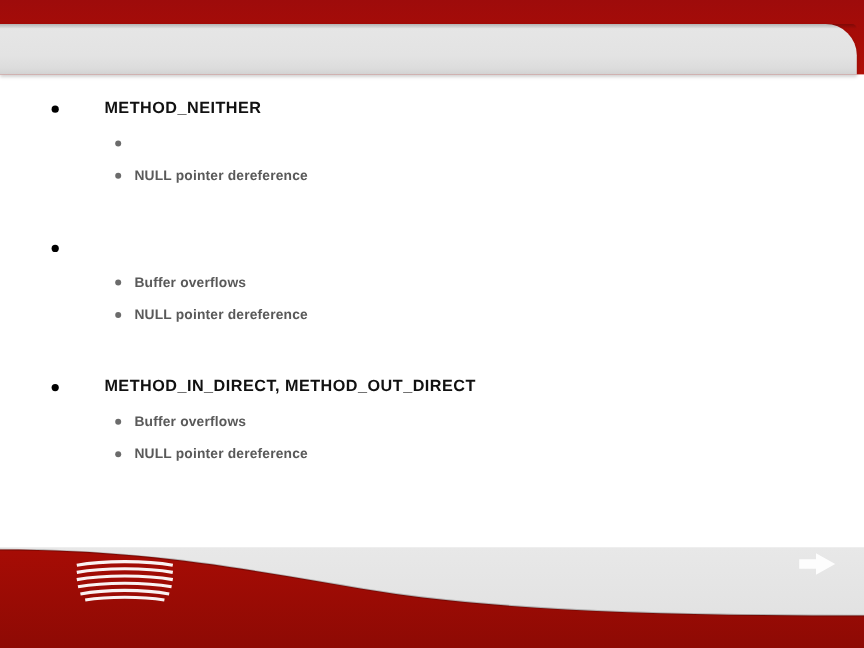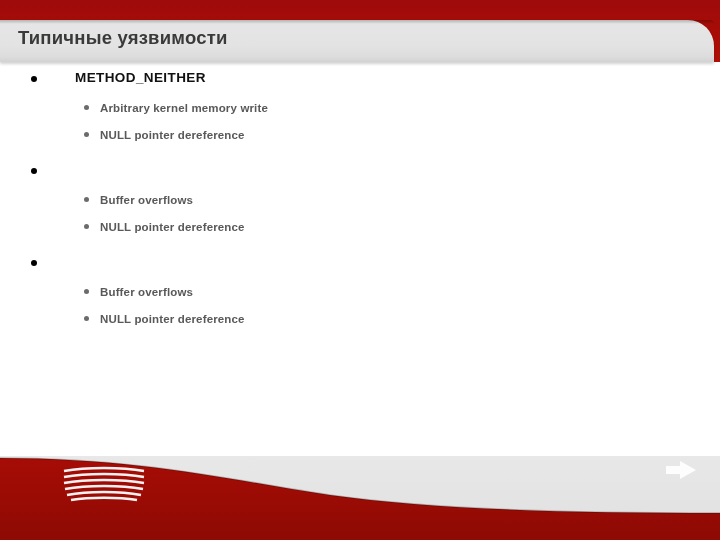--- a/index.html
+++ b/index.html
@@ -59,21 +59,21 @@
   }
 
   
   .content {
     position: absolute;
     left: 0;
     top: 70px;
     width: 720px;
   }
   .group {
-    margin: 0;
+    margin: 12px;
   }
   .bullet-l1 {
     position: relative;
     padding-left: 75px;
     min-height: 22px;
     margin-bottom: 6px;
     font-size: 13.5px;
     font-weight: bold;
     color: #111111;
     letter-spacing: 0.4px;
@@ -155,32 +155,30 @@
   }
 </style>
 </head>
 <body>
 
 <div class="slide">
 
   <div class="header-red"></div>
   <div class="header-bar"></div>
   <div class="header-bar-shadowtop"></div>
-  <div class="slide-title">Типичные уязвимости</div>
 
   <div class="content">
 
     <div class="group">
       <div class="bullet-l1">
         <span class="dot1"></span>
         <span>METHOD_NEITHER</span>
       </div>
       <div class="bullet-l2">
         <span class="dot2"></span>
-        <span>Arbitrary kernel memory write</span>
       </div>
       <div class="bullet-l2">
         <span class="dot2"></span>
         <span>NULL pointer dereference</span>
       </div>
     </div>
 
     <div class="group-gap"></div>
 
     <div class="group">
@@ -195,20 +193,21 @@
         <span class="dot2"></span>
         <span>NULL pointer dereference</span>
       </div>
     </div>
 
     <div class="group-gap"></div>
 
     <div class="group">
       <div class="bullet-l1">
         <span class="dot1"></span>
+        <span>METHOD_IN_DIRECT, METHOD_OUT_DIRECT</span>
       </div>
       <div class="bullet-l2">
         <span class="dot2"></span>
         <span>Buffer overflows</span>
       </div>
       <div class="bullet-l2">
         <span class="dot2"></span>
         <span>NULL pointer dereference</span>
       </div>
     </div>

